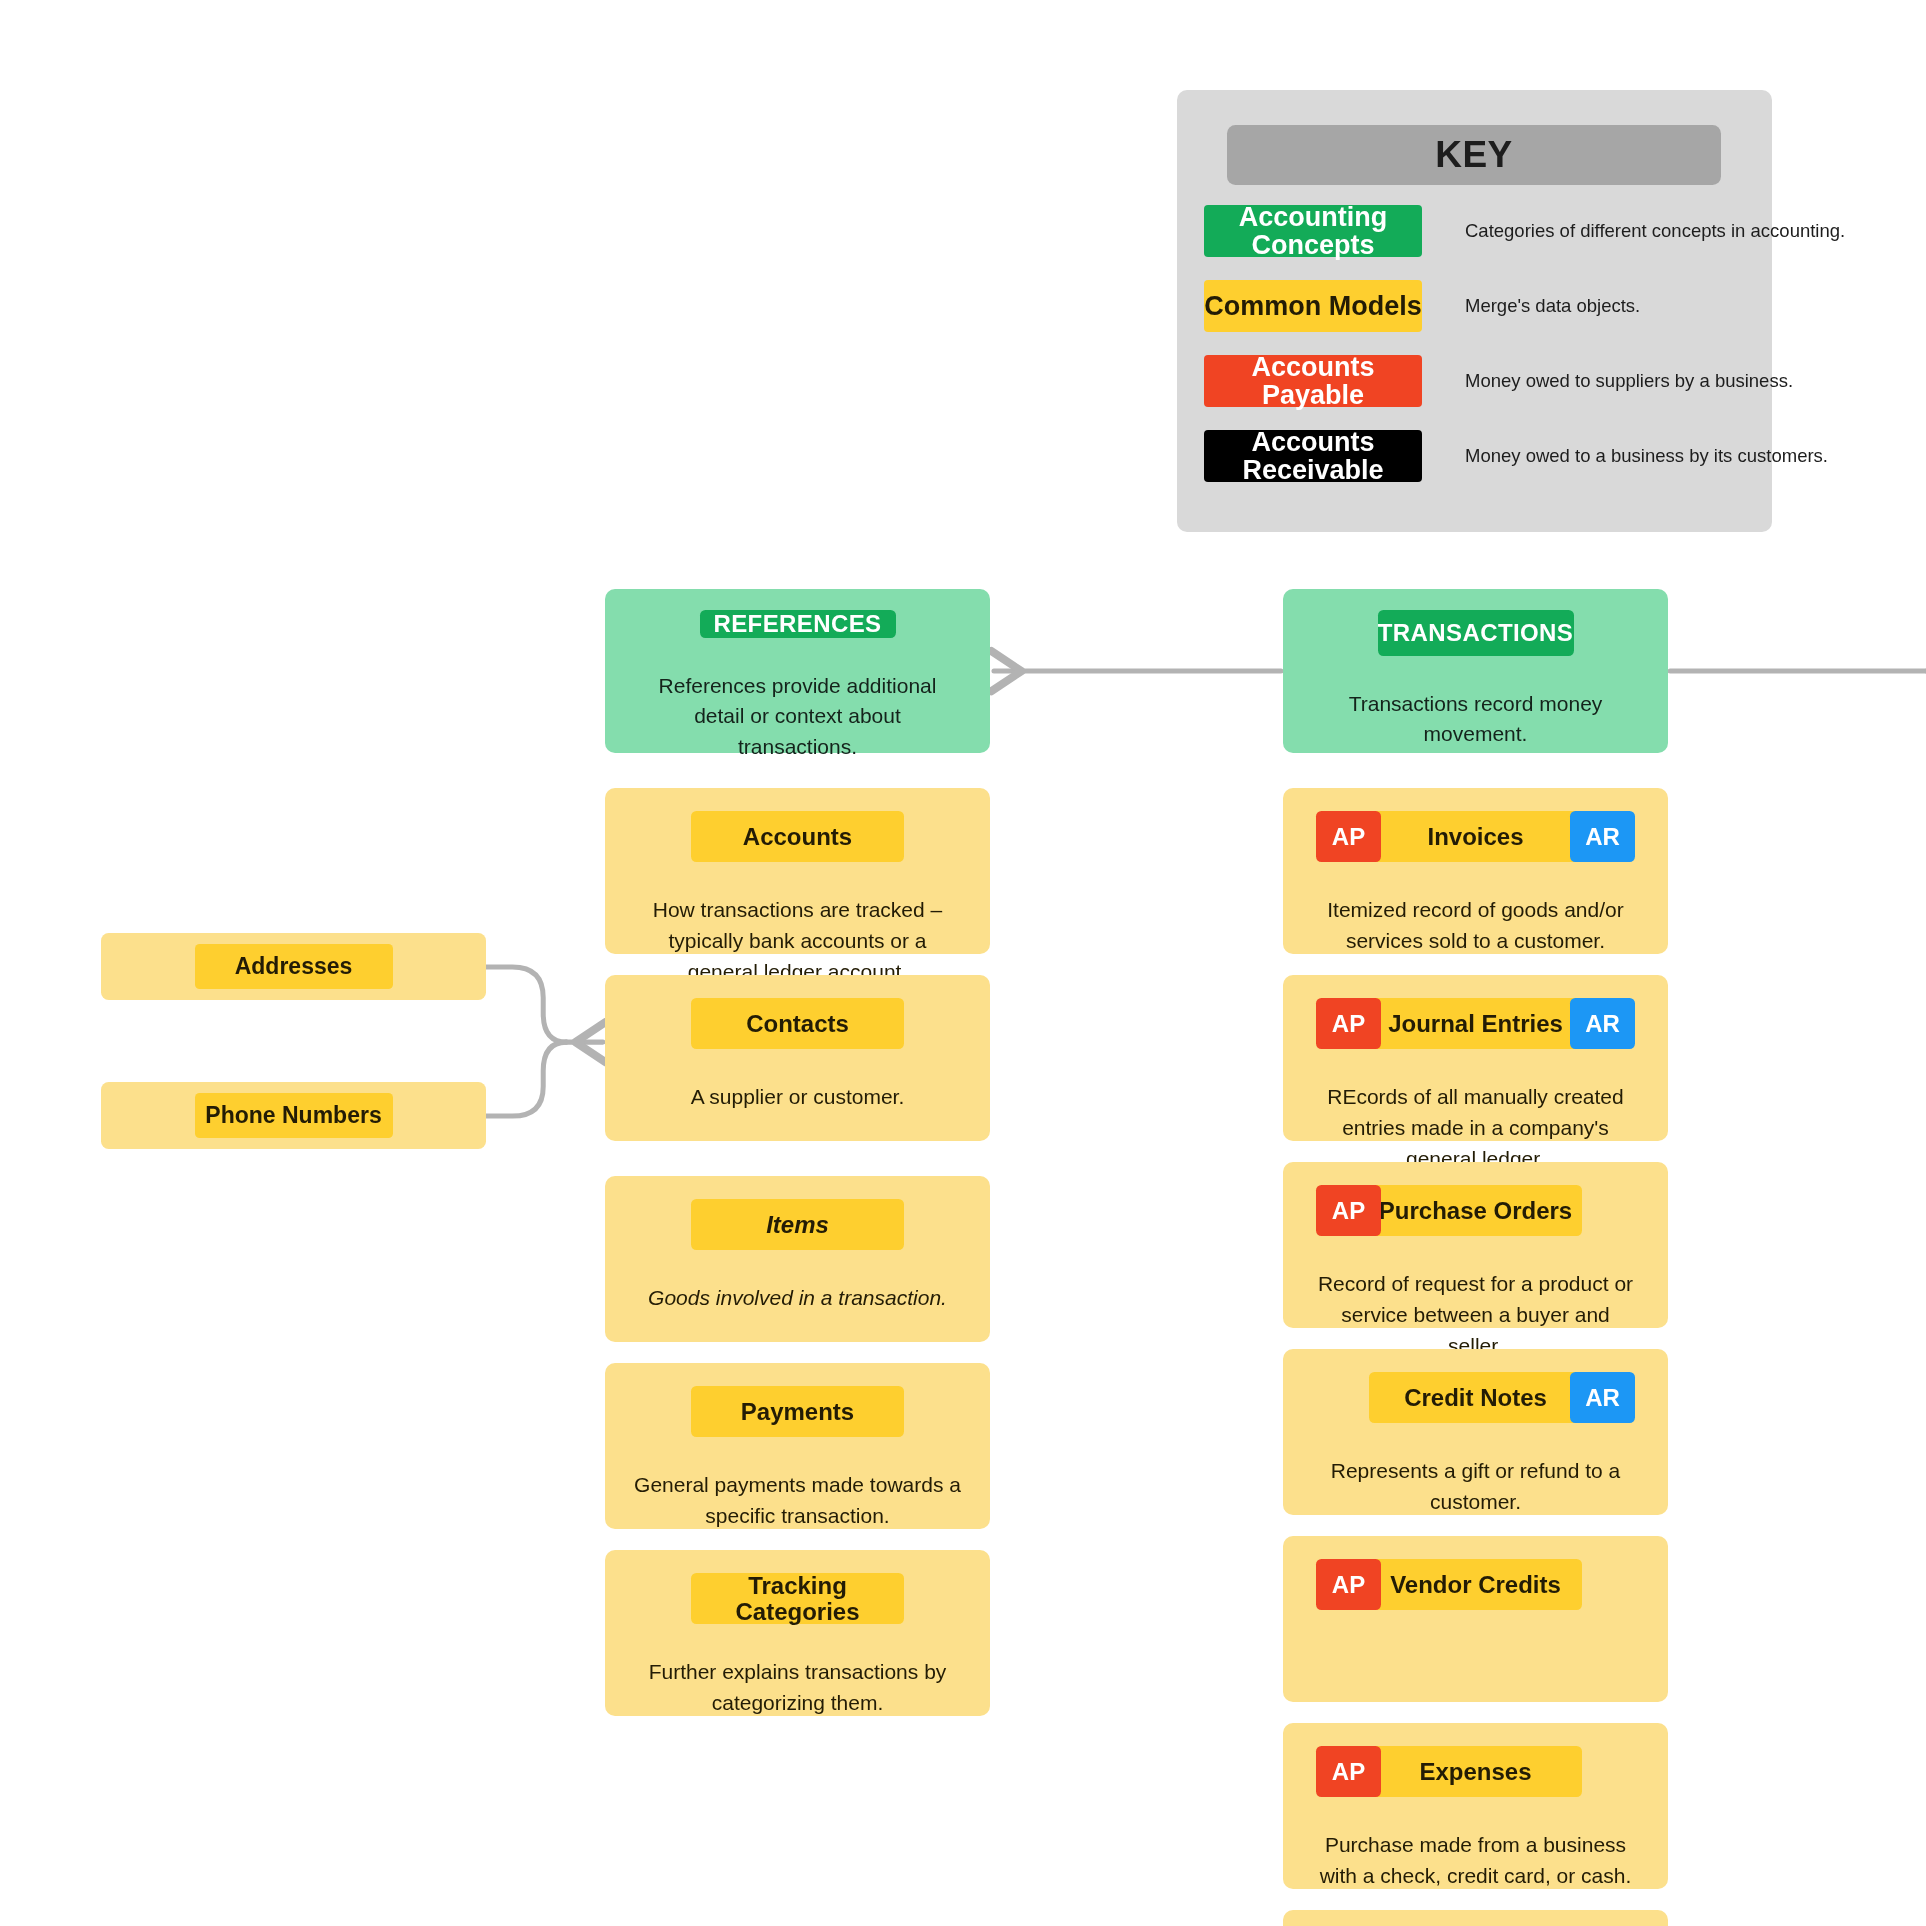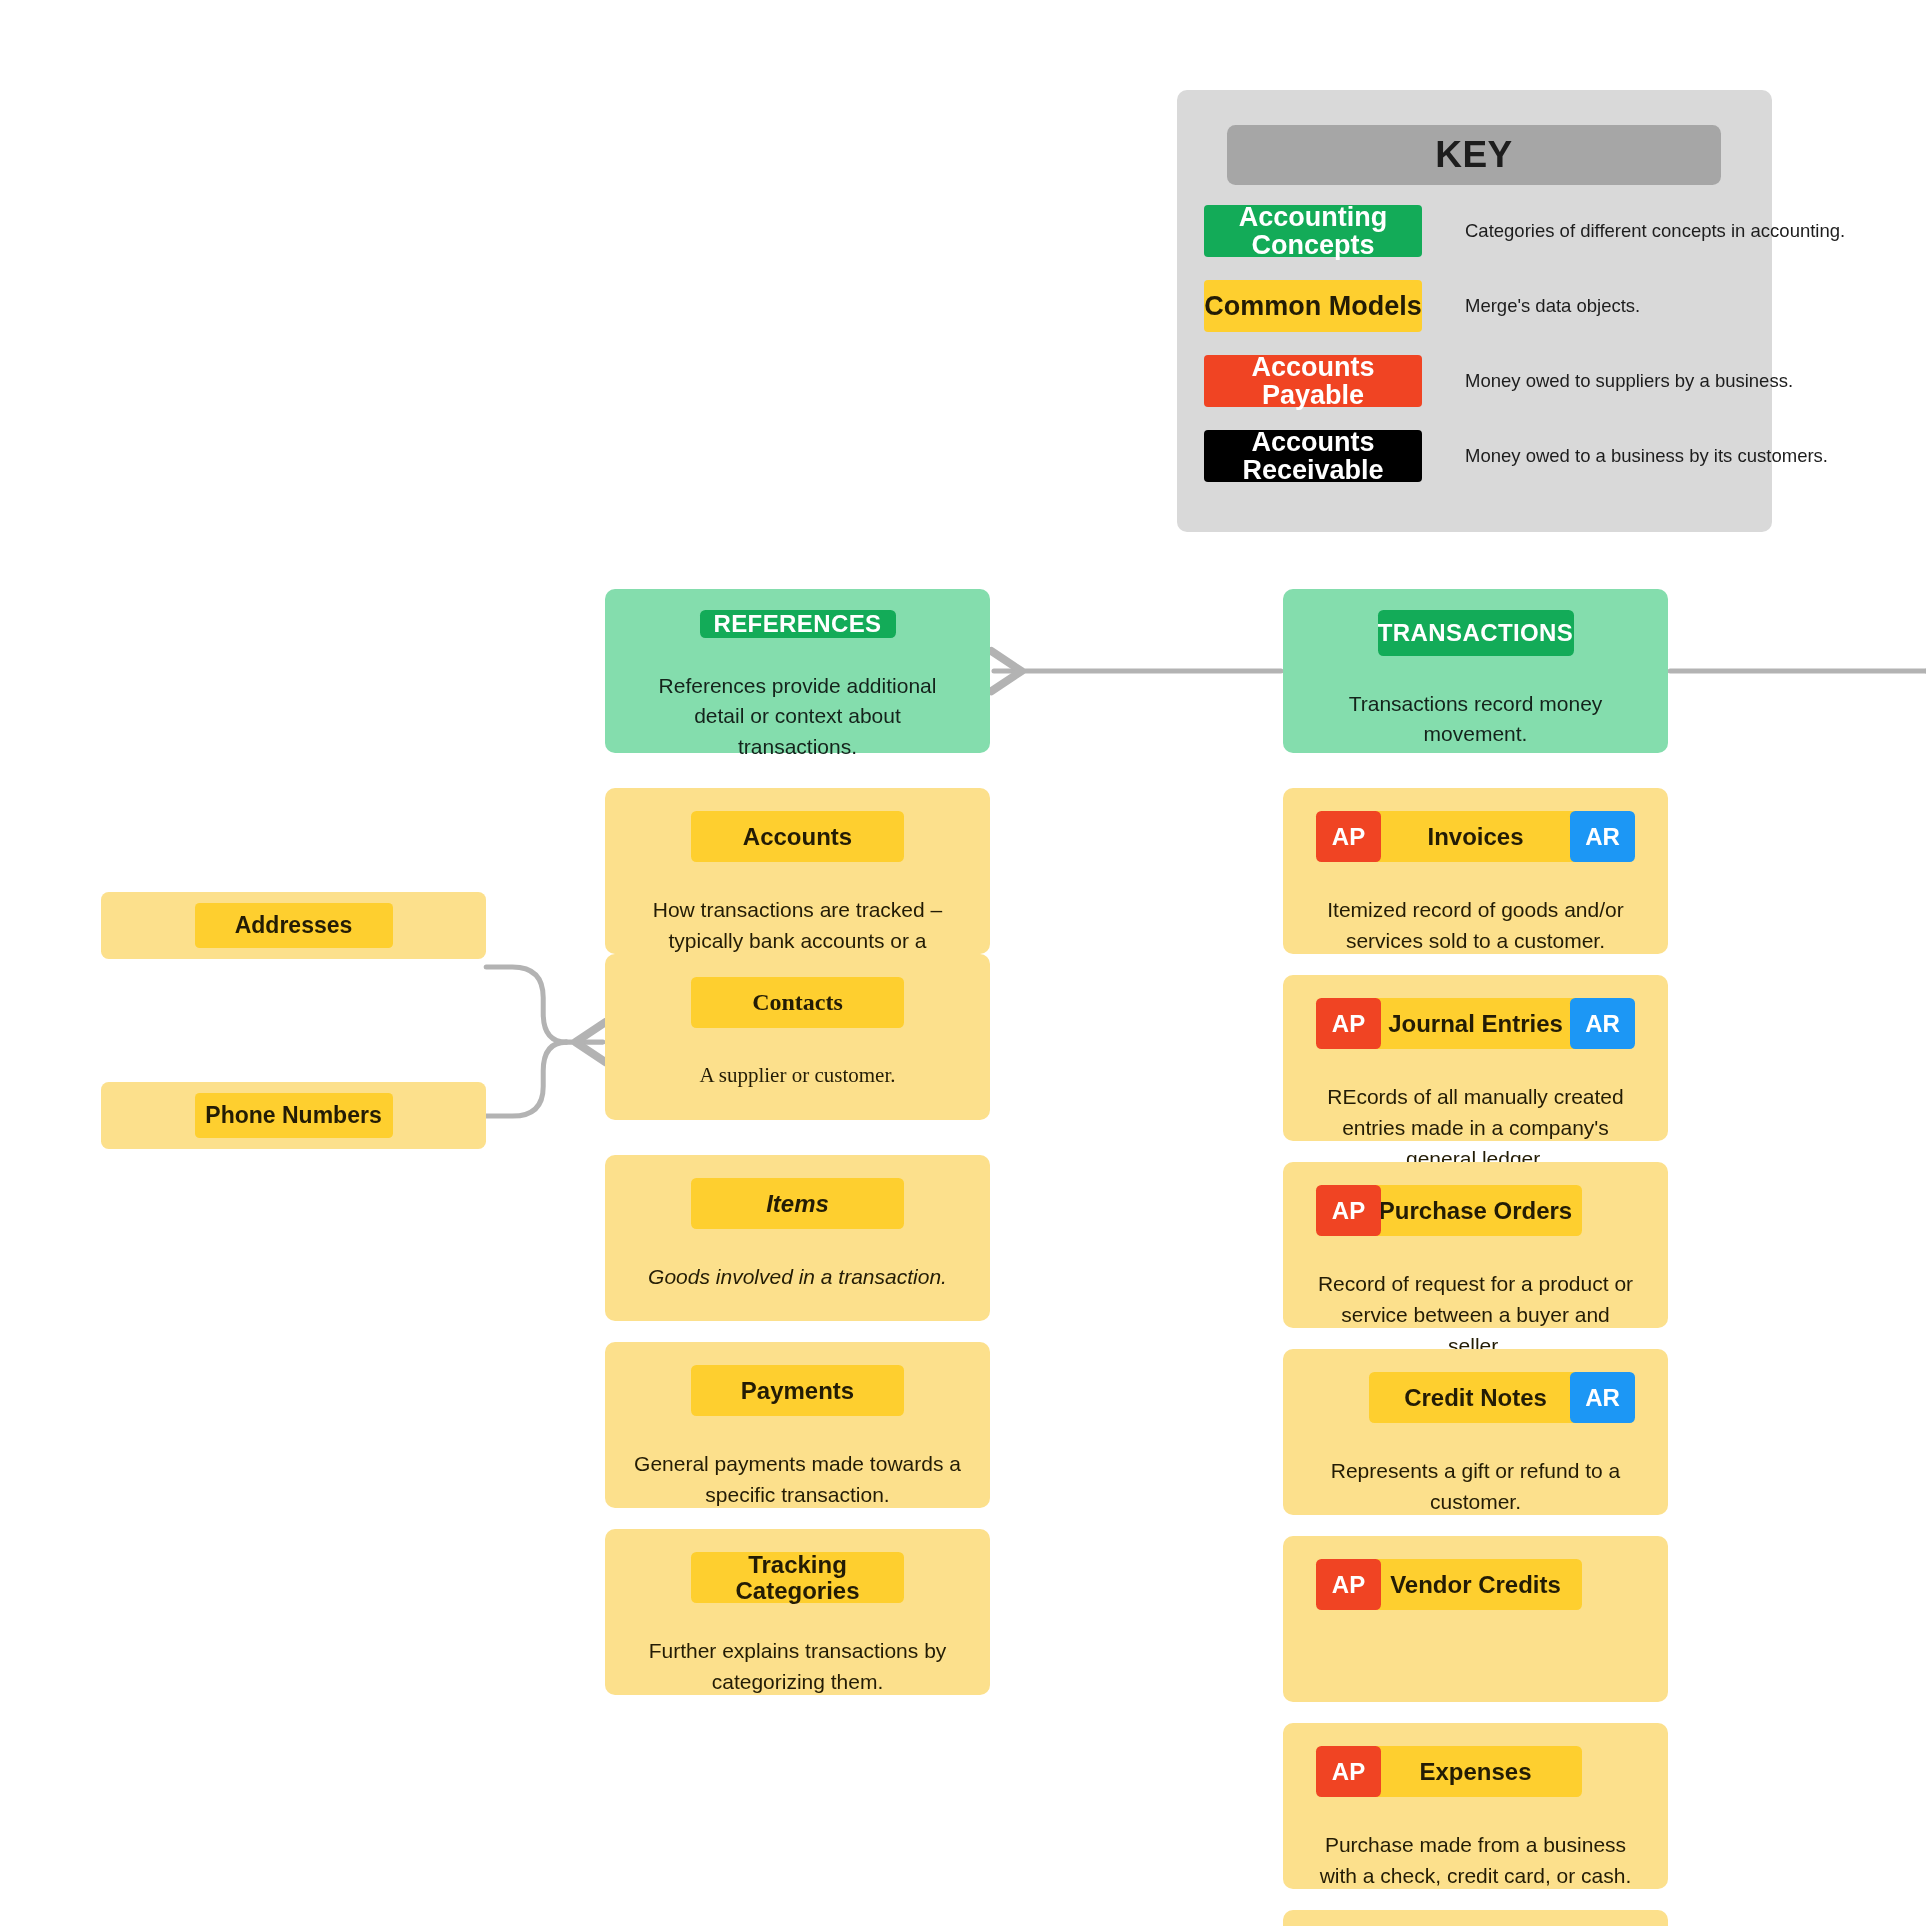--- a/index.html
+++ b/index.html
@@ -162,21 +162,21 @@
     <div class="key-desc">Money owed to suppliers by a business.</div>
   </div>
 
   <div class="key-row" id="key-row-3">
     <div class="key-chip" style="background:#000000;color:#ffffff;">
       <span>Accounts Receivable</span>
     </div>
     <div class="key-desc">Money owed to a business by its customers.</div>
   </div>
 
-  <div class="mini-card" style="left:101px;top:892px;">
+  <div class="mini-card" style="left:101px;top:933px;">
     <div class="mini-chip">
       <span>Addresses</span>
     </div>
   </div>
   <div class="mini-card" style="left:101px;top:1082px;">
     <div class="mini-chip">
       <span>Phone Numbers</span>
     </div>
   </div>
 
@@ -191,21 +191,21 @@
 
     <div class="card h430" style="margin-top:35px;">
       <div class="card-h">
         <div class="chip">
           <span>Accounts</span>
         </div>
       </div>
       <div class="card-desc">How transactions are tracked – typically bank accounts or a general ledger account.</div>
     </div>
 
-    <div class="card h430" style="font-family:Liberation Serif, serif;">
+    <div class="card h430" style="margin-top:21px;">
       <div class="card-h">
         <div class="chip">
           <span>Contacts</span>
         </div>
       </div>
       <div class="card-desc">A supplier or customer.</div>
     </div>
 
     <div class="card h430" style="margin-top:35px;font-style:italic;">
       <div class="card-h">

